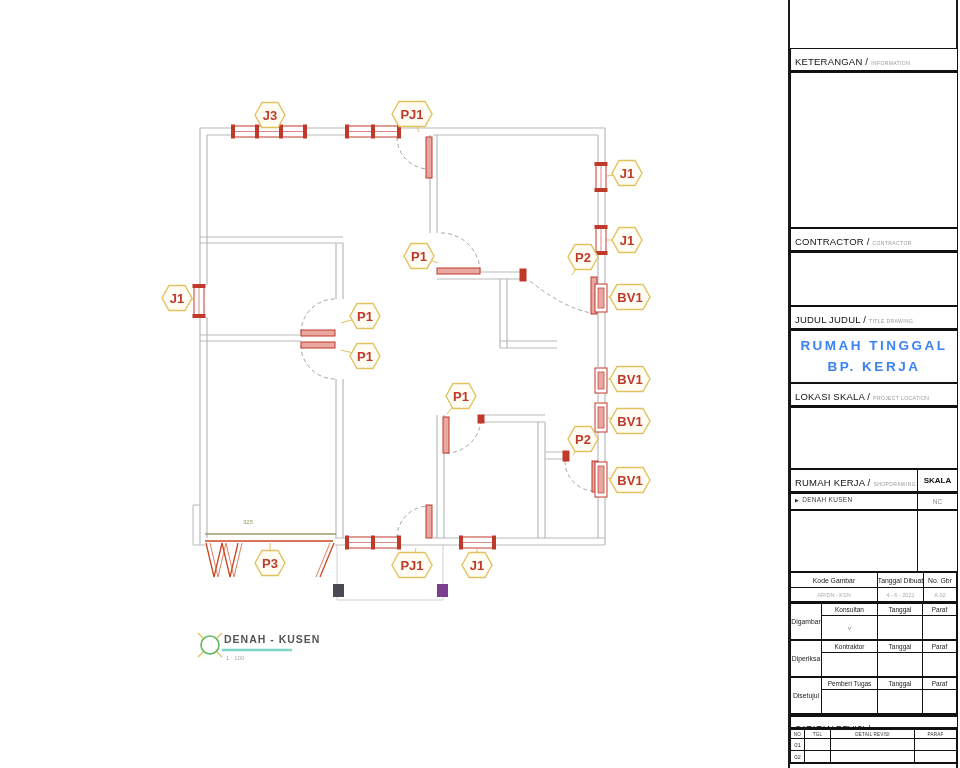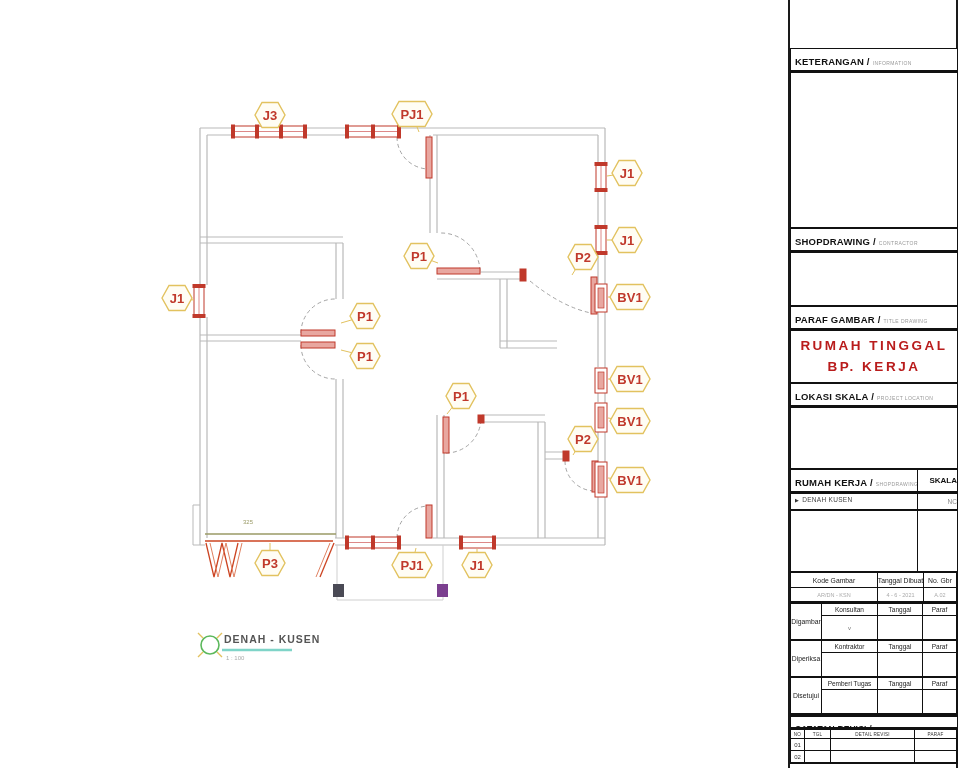--- a/index.html
+++ b/index.html
@@ -8,27 +8,27 @@
   .sheet { position:relative; width:960px; height:768px; background:#fff; }
 
   
   #plan { position:absolute; left:0; top:0; }
 
   
   .vline { position:absolute; top:0; width:2px; height:768px; background:#1a1a1a; }
   .tb { position:absolute; left:790px; top:48px; width:168px; font-family:"Liberation Sans",sans-serif; }
   .sec { border:1px solid #111; background:#fff; width:168px; }
   .sec.head { border-bottom:2px solid #111; padding:2px 4px 1px 4px; white-space:nowrap; overflow:hidden; }
-  .hlabel { font-size:9.5px; font-weight:bold; color:#111; letter-spacing:.2px; }
+  .hlabel { font-size:9.5px; font-weight:normal; color:#111; letter-spacing:.2px; }
   .hsub { font-size:5px; color:#999; margin-left:3px; letter-spacing:.4px; }
   .bigtitle { display:flex; flex-direction:column; justify-content:center; align-items:center; }
-  .bigtitle div { font-size:13.5px; letter-spacing:2.5px; color:#b91c1c; font-weight:600; line-height:1.55; }
+  .bigtitle div { font-size:13.5px; letter-spacing:2.5px; color:#3b82f6; font-weight:600; line-height:1.55; }
   .gkrow { display:flex; }
   .gkrow .l { flex:1; padding:2px 4px 1px 4px; white-space:nowrap; overflow:hidden; }
-  .gkrow .r { width:40px; border-left:1px solid #111; display:flex; align-items:center; justify-content:flex-end; }
+  .gkrow .r { width:40px; border-left:1px solid #111; display:flex; align-items:center; justify-content:center; }
   .skala { font-size:8px; font-weight:bold; color:#111; }
   .gkitem { font-size:6.5px; color:#444; padding-top:3px; letter-spacing:.3px; }
   .gkval  { font-size:6.5px; color:#888; }
   .grid { display:grid; border:1px solid #111; background:#fff; width:168px; }
   .tcell { border-right:1px solid #111; border-bottom:1px solid #111;
            display:flex; align-items:center; justify-content:center;
            font-size:7px; color:#222; overflow:hidden; white-space:nowrap; }
   #kode-table  { grid-template-columns:87px 46px 33px; grid-template-rows:15px 14px; }
   #kode-table .kh { font-size:6.8px; }
   #kode-table .kv { font-size:5.5px; color:#aaa; }
@@ -263,26 +263,26 @@
   <div class="vline" style="left:956px"></div>
 
   <div class="tb">
 
     <div class="sec head">
       <span class="hlabel">KETERANGAN /</span><span class="hsub">INFORMATION</span>
     </div>
     <div class="sec" style="height:156px"></div>
 
     <div class="sec head">
-      <span class="hlabel">SHOPDRAWING /</span><span class="hsub">CONTRACTOR</span>
+      <span class="hlabel">CONTRACTOR /</span><span class="hsub">CONTRACTOR</span>
     </div>
     <div class="sec" style="height:54px"></div>
 
     <div class="sec head">
-      <span class="hlabel">PARAF GAMBAR /</span><span class="hsub">TITLE DRAWING</span>
+      <span class="hlabel">JUDUL JUDUL /</span><span class="hsub">TITLE DRAWING</span>
     </div>
     <div class="sec bigtitle" style="height:53px">
       <div>RUMAH TINGGAL</div>
       <div>BP. KERJA</div>
     </div>
 
     <div class="sec head">
       <span class="hlabel">LOKASI SKALA /</span><span class="hsub">PROJECT LOCATION</span>
     </div>
     <div class="sec" style="height:62px"></div>

